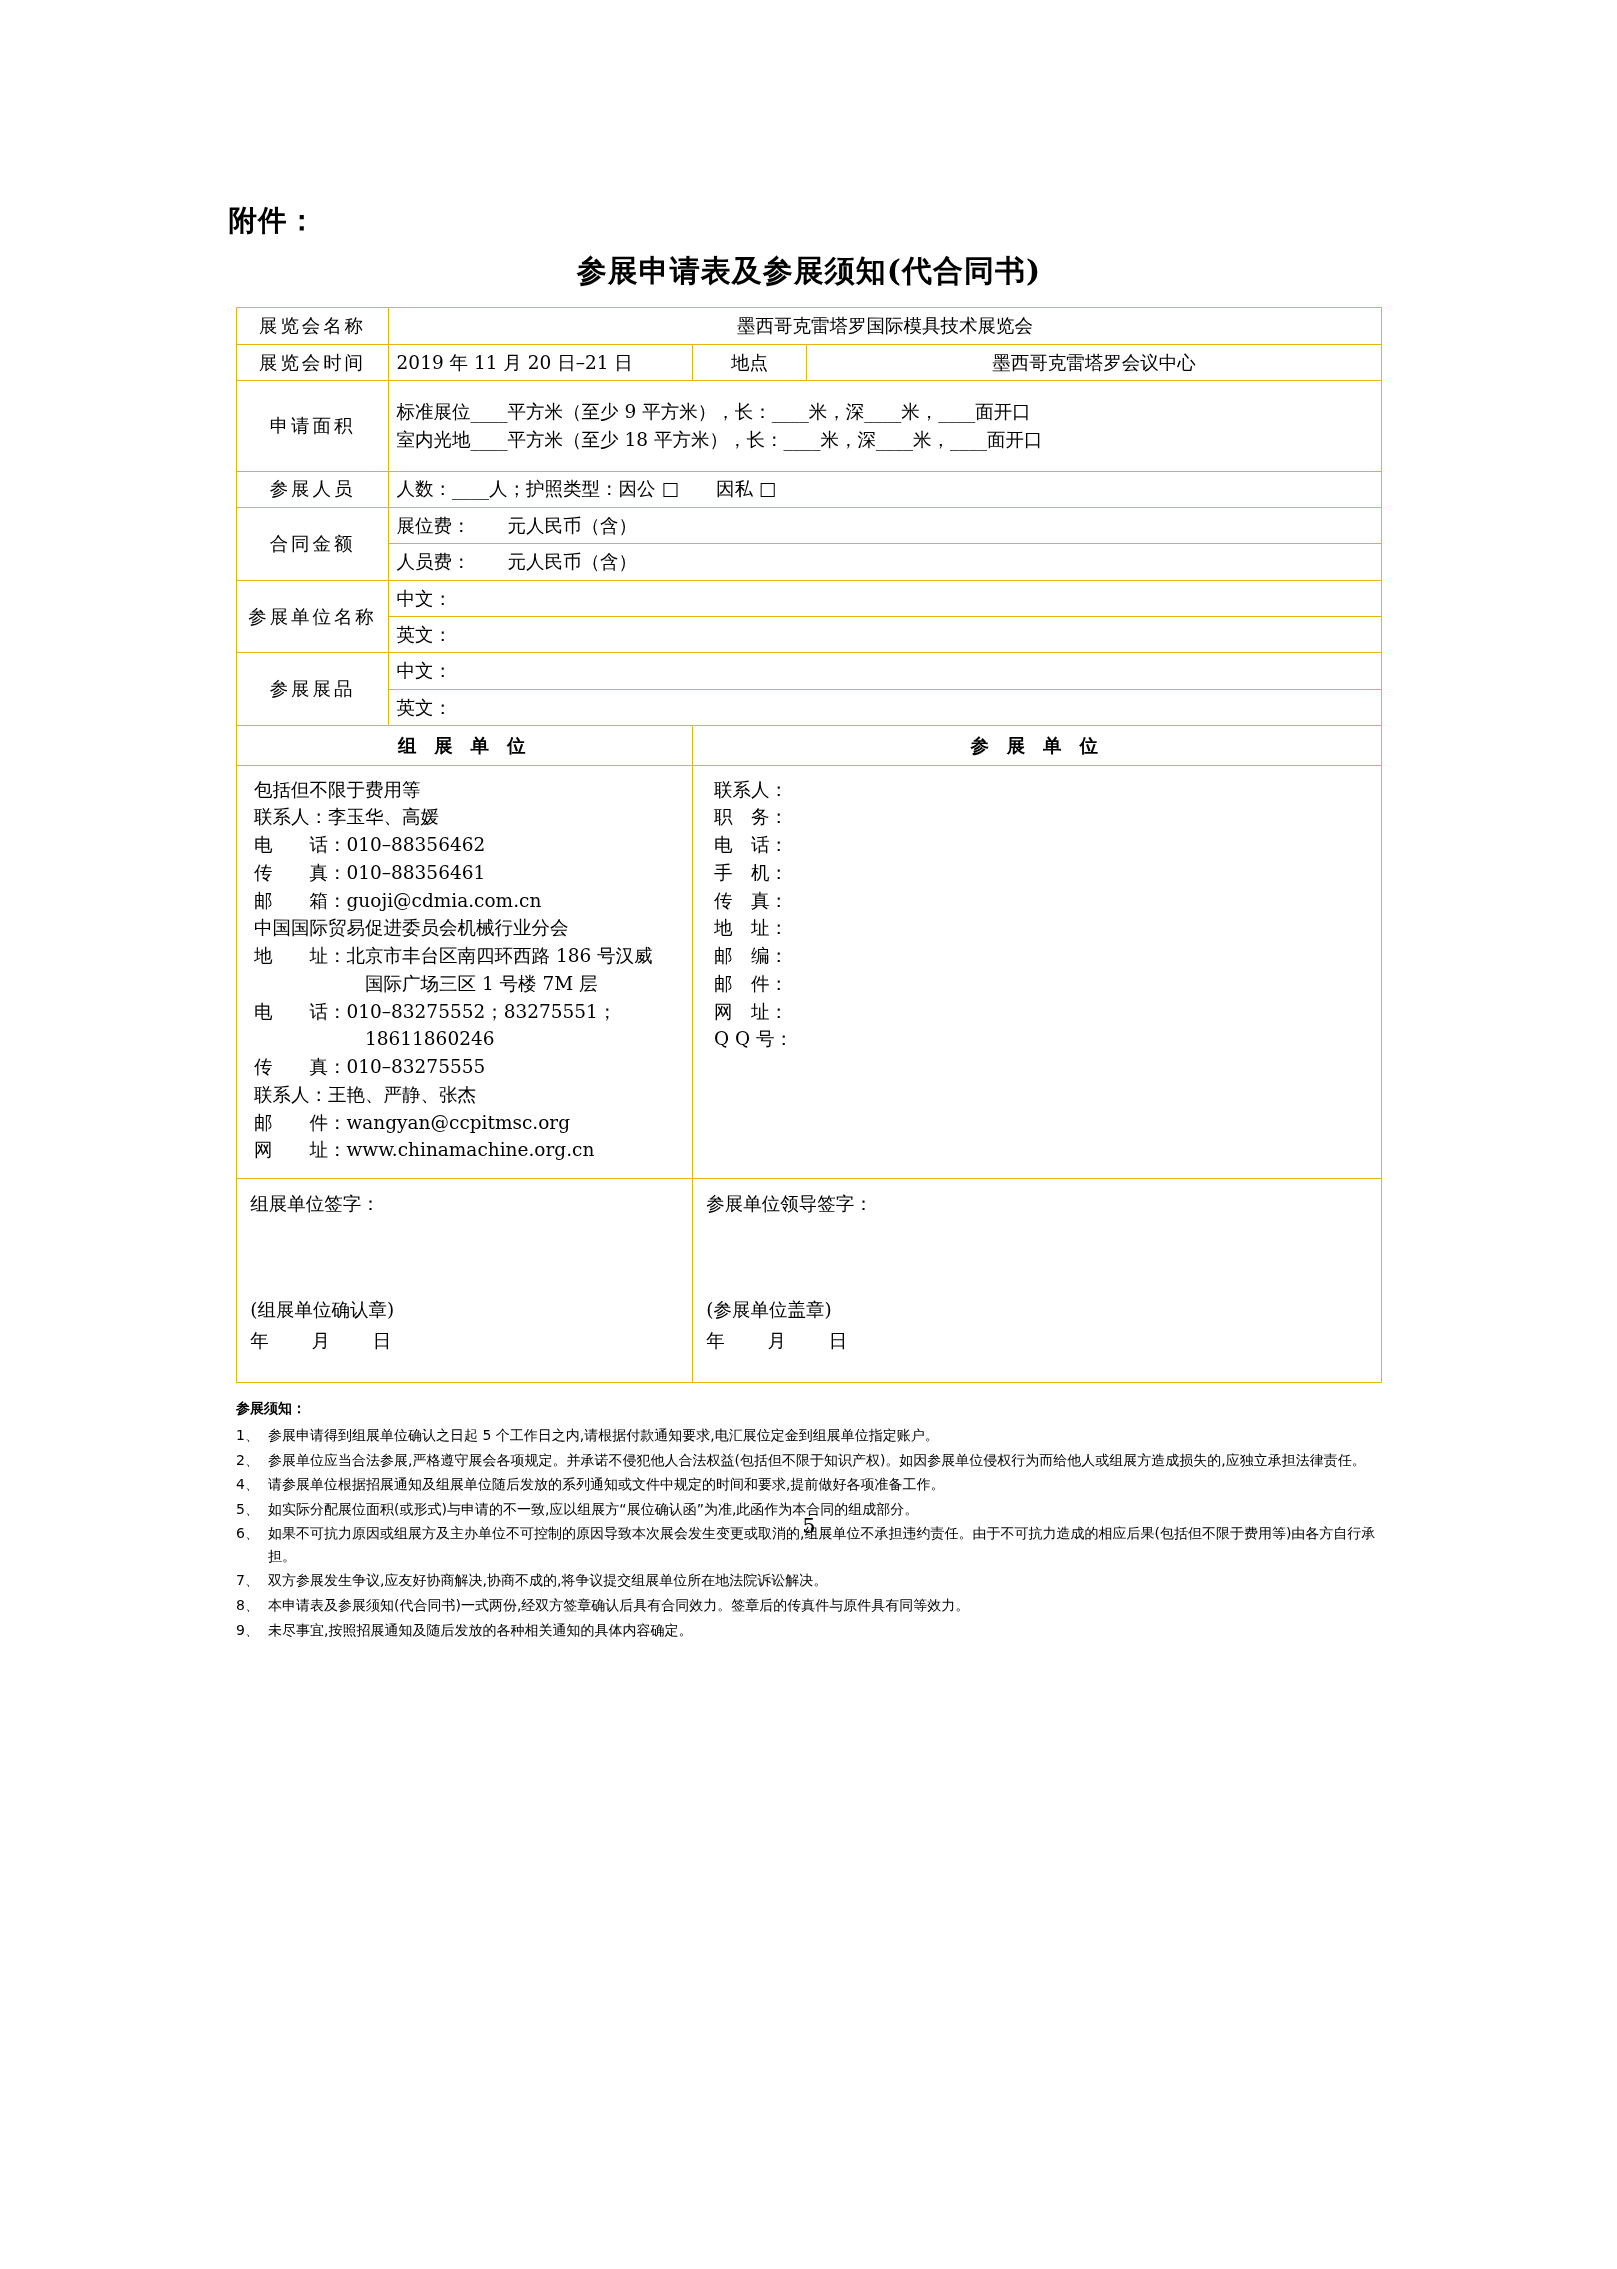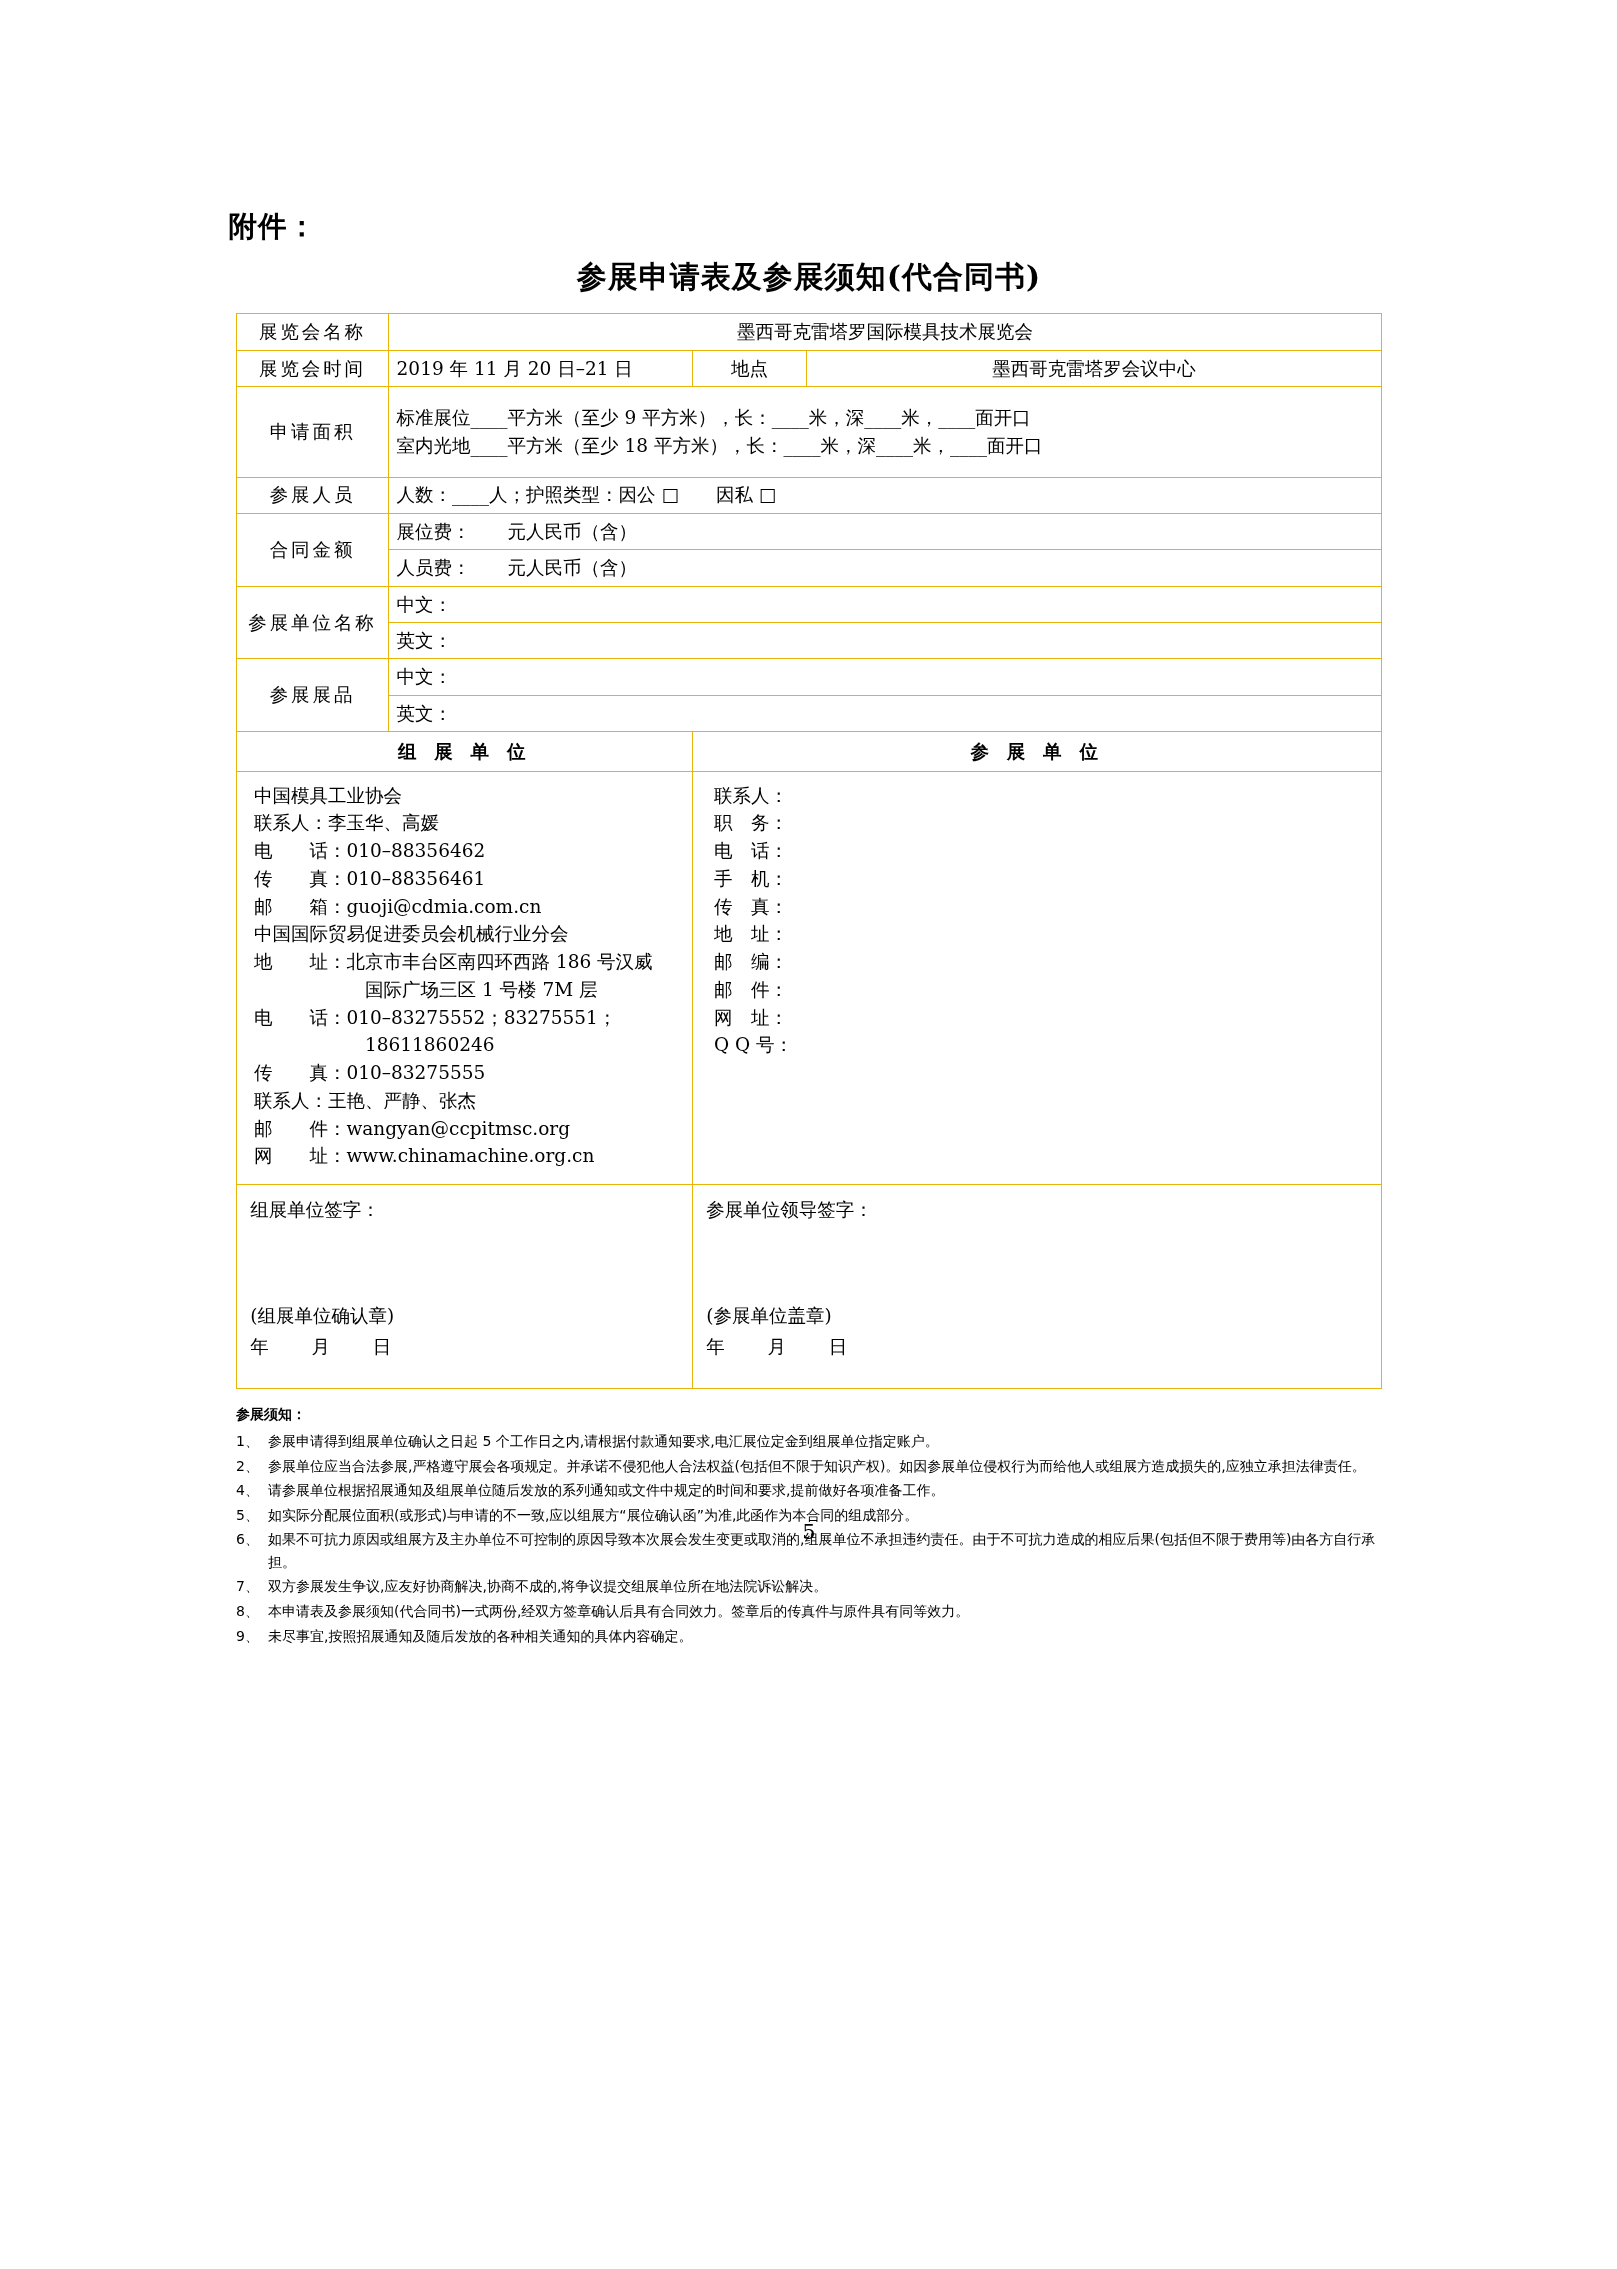--- a/index.html
+++ b/index.html
@@ -9,21 +9,21 @@
   }
   body {
     width: 1618px;
     height: 2269px;
     font-family: "DejaVu Serif", "Liberation Serif", serif;
     color: #000;
     position: relative;
   }
   .page {
     position: absolute;
-    left: 0; top: 18px;
+    left: 0; top: 12px;
     width: 1618px;
     height: 1602px;
     box-sizing: border-box;
     padding: 190px 219px 0 219px;
   }
   .attach-label {
     font-size: 28.5px;
     font-weight: bold;
     font-family: "DejaVu Serif", "Liberation Serif", serif;
     margin: 0 0 5.7px 9.5px;
@@ -186,21 +186,21 @@
         <td class="cellpad" colspan="3">英文：</td>
       </tr>
 
       <tr>
         <td class="sec-head" colspan="2">组 展 单 位</td>
         <td class="sec-head" colspan="2">参 展 单 位</td>
       </tr>
 
       <tr>
         <td class="org-block" colspan="2">
-          <div class="ln">中国模具工业协会</div>
+          <div class="ln">包括但不限于费用等</div>
           <div class="ln">联系人：李玉华、高媛</div>
           <div class="ln">电　　话：010–88356462</div>
           <div class="ln">传　　真：010–88356461</div>
           <div class="ln">邮　　箱：guoji@cdmia.com.cn</div>
           <div class="ln">中国国际贸易促进委员会机械行业分会</div>
           <div class="ln">地　　址：北京市丰台区南四环西路 186 号汉威</div>
           <div class="ln">　　　　　　国际广场三区 1 号楼 7M 层</div>
           <div class="ln">电　　话：010–83275552；83275551；</div>
           <div class="ln">　　　　　　18611860246</div>
           <div class="ln">传　　真：010–83275555</div>

